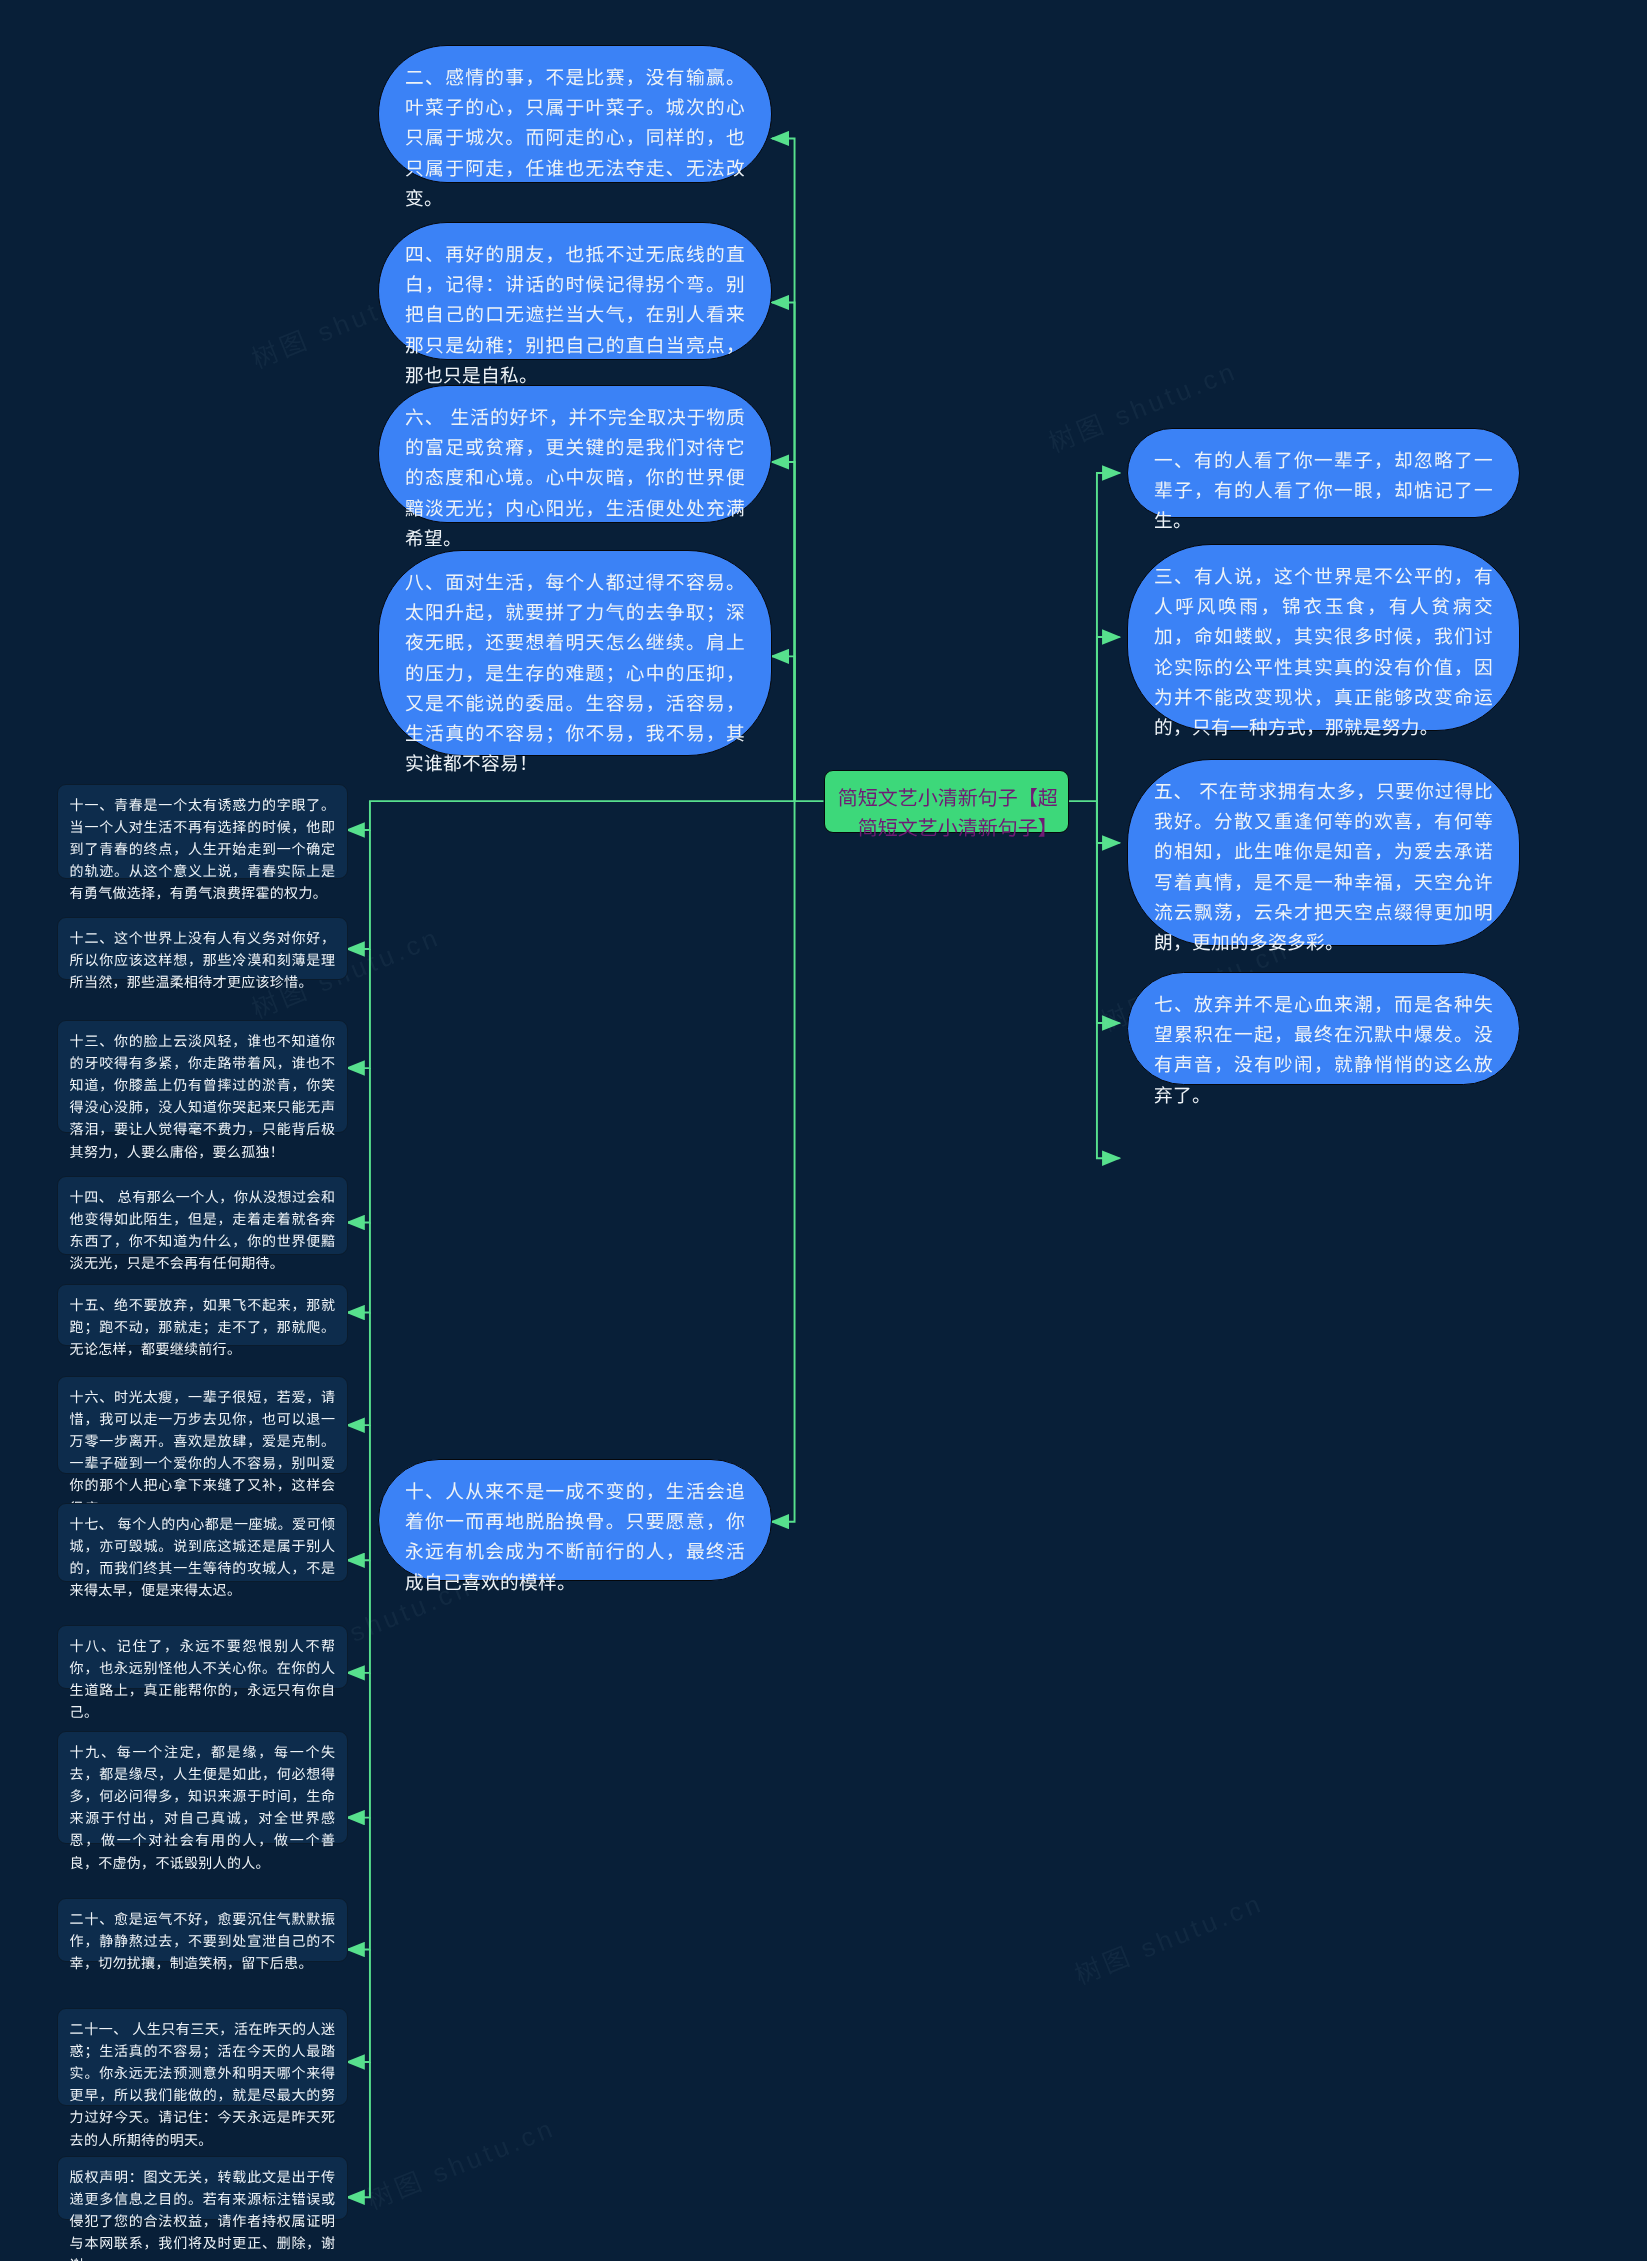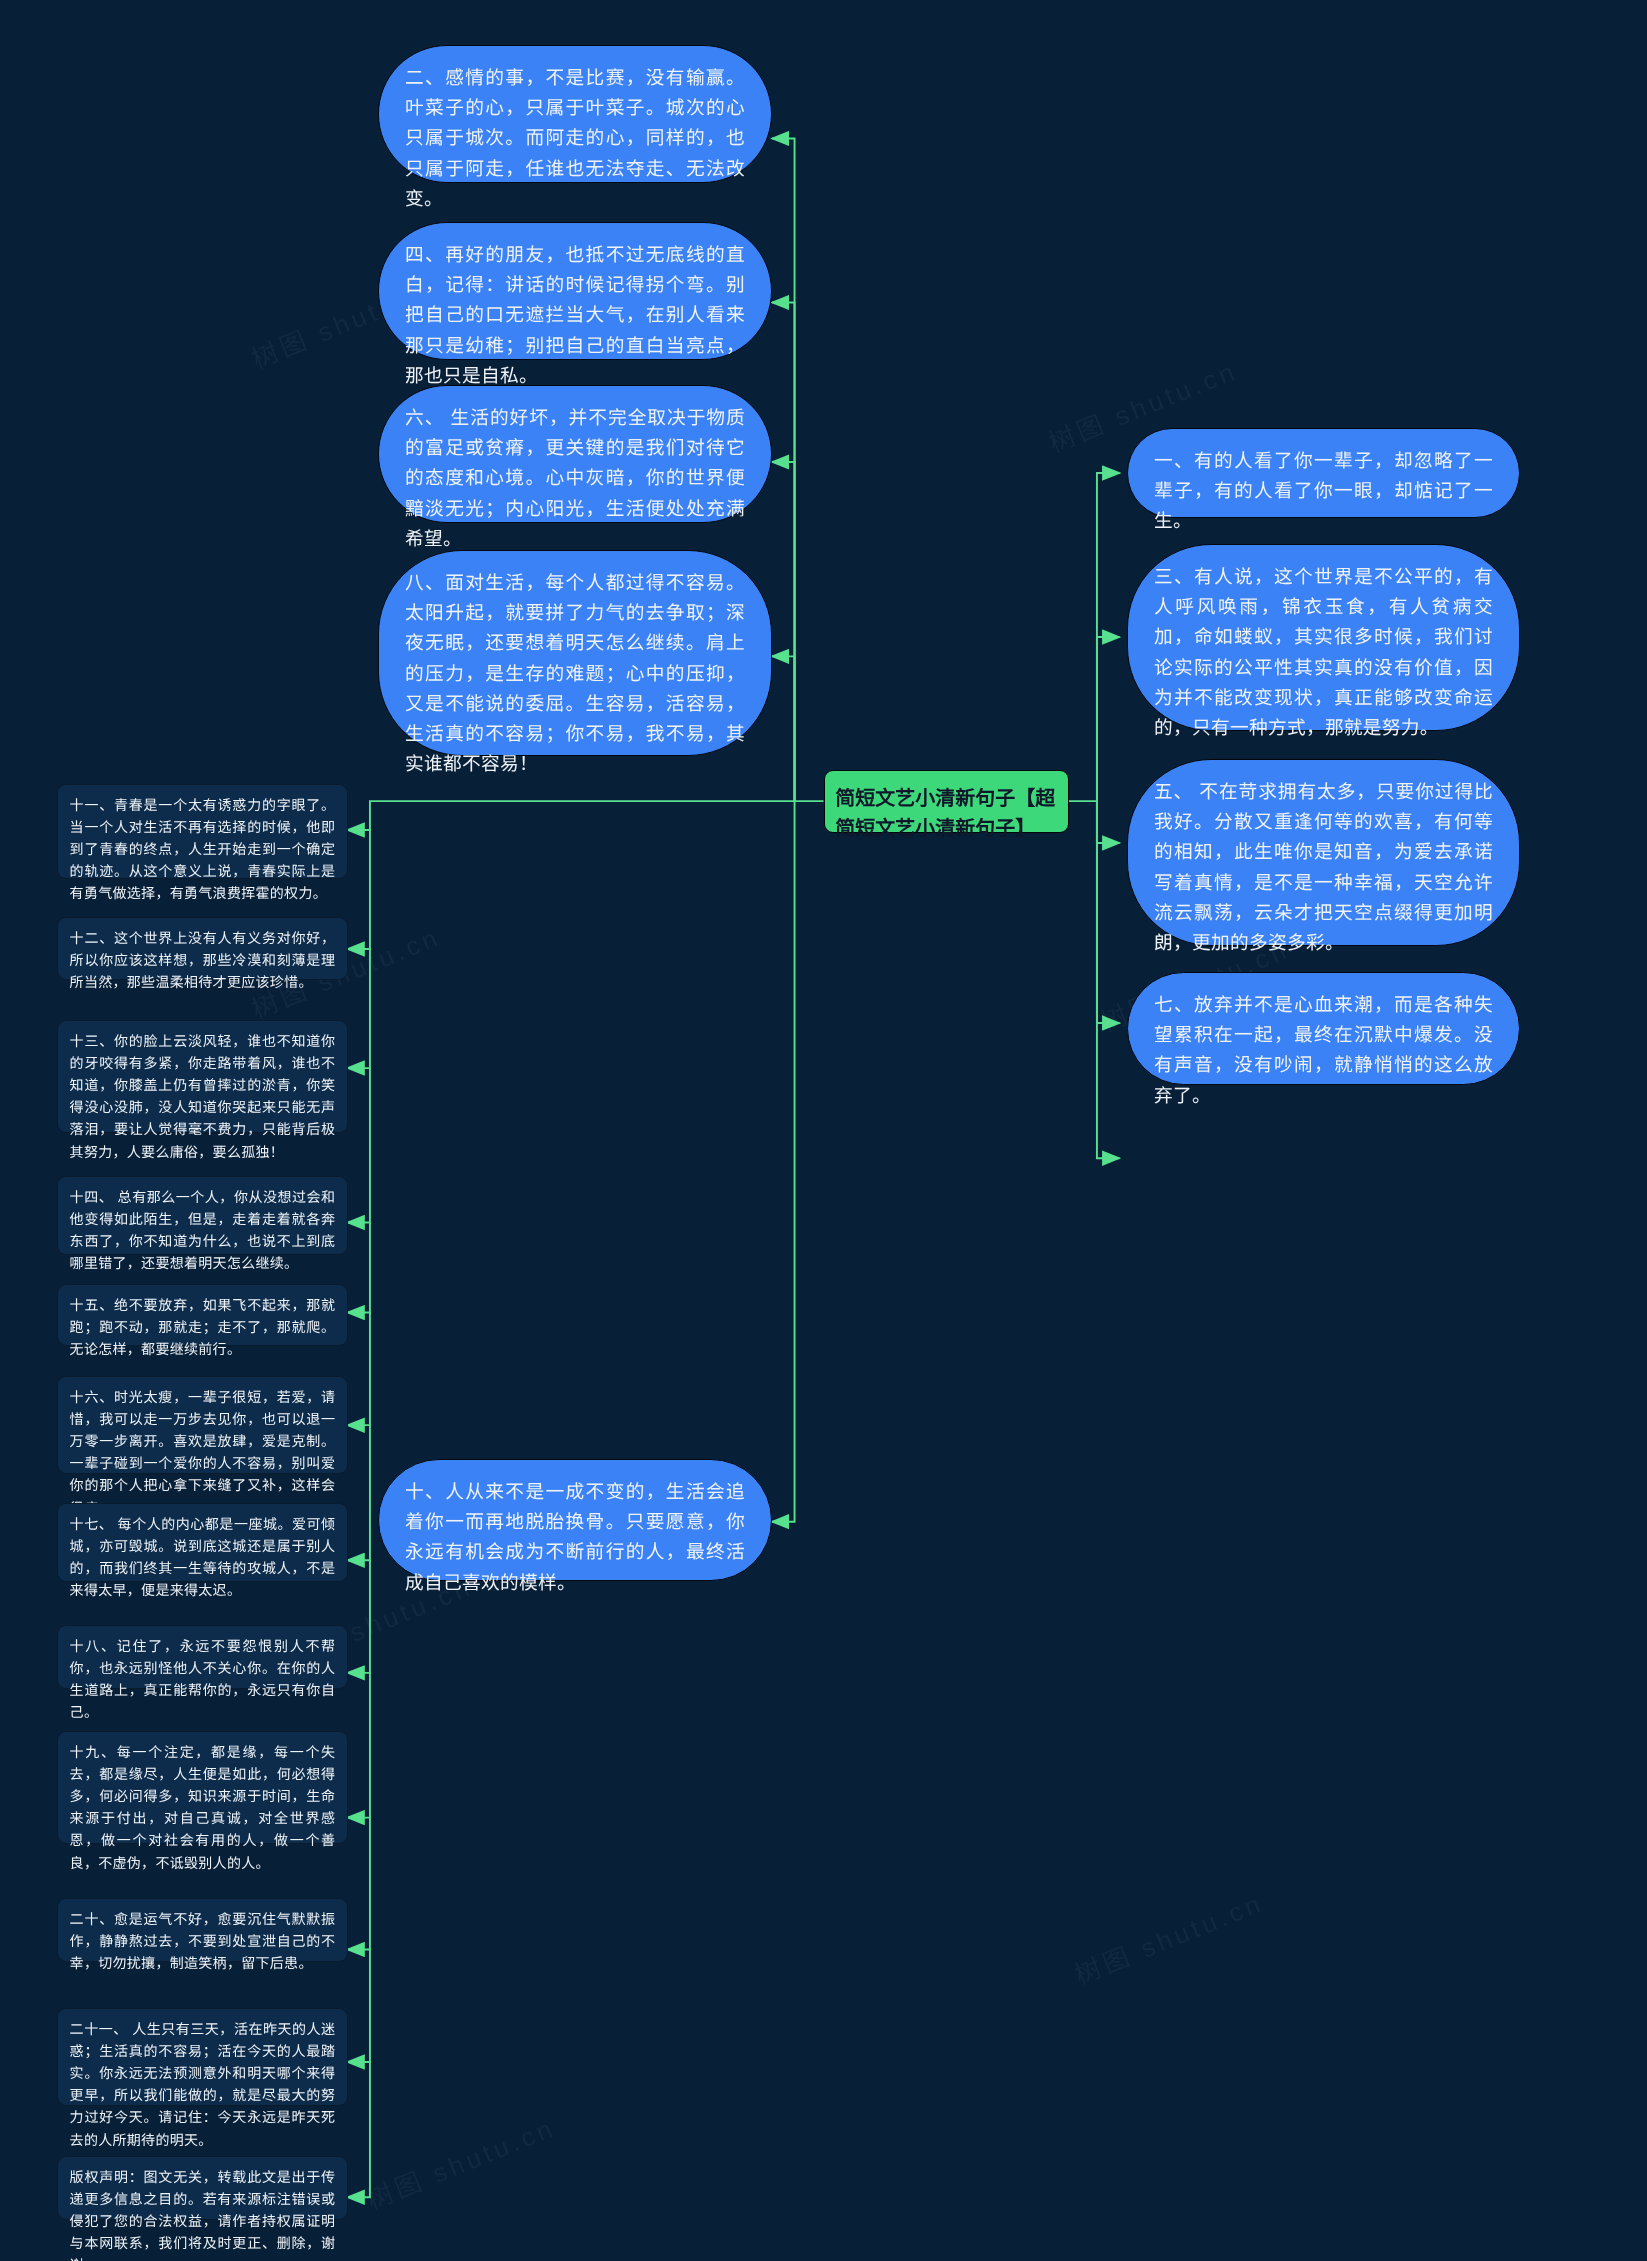--- a/index.html
+++ b/index.html
@@ -37,29 +37,29 @@
     border-radius:9px;
     padding:9px 11.6px;
     font-size:14px;
     line-height:1.58;
     border:1.3px solid #0a1b2c;
     background:#0d2c4c;
   }
   .root{
     position:absolute;
     background:#3dd87a;
-    color:#0f172a;
+    color:#701a75;
     border:1.9px solid #05070b;
     border-radius:9px;
     font-size:20px;
     line-height:1.5;
-    text-align:left;
+    text-align:right;
     padding:11.6px 10.3px;
     box-sizing:border-box;
-    font-weight:700;
+    font-weight:400;
   }
   .wm{
     position:absolute;
     color:rgba(190,215,240,.055);
     font-size:26px;
     letter-spacing:3.9px;
     transform:rotate(-22deg);
     white-space:nowrap;
     user-select:none;
     font-family:"Liberation Sans","DejaVu Sans",sans-serif;
@@ -134,21 +134,21 @@
 
   <div class="node pill" style="left:1127px;top:972px;width:393px;height:113px;">七、放弃并不是心血来潮，而是各种失望累积在一起，最终在沉默中爆发。没有声音，没有吵闹，就静悄悄的这么放弃了。</div>
 
 
   <div class="node chip" style="left:57px;top:784px;width:291px;height:95px;">十一、青春是一个太有诱惑力的字眼了。当一个人对生活不再有选择的时候，他即到了青春的终点，人生开始走到一个确定的轨迹。从这个意义上说，青春实际上是有勇气做选择，有勇气浪费挥霍的权力。</div>
 
   <div class="node chip" style="left:57px;top:917px;width:291px;height:63px;">十二、这个世界上没有人有义务对你好，所以你应该这样想，那些冷漠和刻薄是理所当然，那些温柔相待才更应该珍惜。</div>
 
   <div class="node chip" style="left:57px;top:1020px;width:291px;height:113px;">十三、你的脸上云淡风轻，谁也不知道你的牙咬得有多紧，你走路带着风，谁也不知道，你膝盖上仍有曾摔过的淤青，你笑得没心没肺，没人知道你哭起来只能无声落泪，要让人觉得毫不费力，只能背后极其努力，人要么庸俗，要么孤独！</div>
 
-  <div class="node chip" style="left:57px;top:1176px;width:291px;height:79px;">十四、 总有那么一个人，你从没想过会和他变得如此陌生，但是，走着走着就各奔东西了，你不知道为什么，也说不上到底哪里错了，还要想着明天怎么继续。</div>
+  <div class="node chip" style="left:57px;top:1176px;width:291px;height:79px;">十四、 总有那么一个人，你从没想过会和他变得如此陌生，但是，走着走着就各奔东西了，你不知道为什么，你的世界便黯淡无光，只是不会再有任何期待。</div>
 
   <div class="node chip" style="left:57px;top:1284px;width:291px;height:62px;">十五、绝不要放弃，如果飞不起来，那就跑；跑不动，那就走；走不了，那就爬。无论怎样，都要继续前行。</div>
 
   <div class="node chip" style="left:57px;top:1376px;width:291px;height:98px;">十六、时光太瘦，一辈子很短，若爱，请惜，我可以走一万步去见你，也可以退一万零一步离开。喜欢是放肆，爱是克制。一辈子碰到一个爱你的人不容易，别叫爱你的那个人把心拿下来缝了又补，这样会很疼。</div>
 
   <div class="node chip" style="left:57px;top:1503px;width:291px;height:79px;">十七、 每个人的内心都是一座城。爱可倾城，亦可毁城。说到底这城还是属于别人的，而我们终其一生等待的攻城人，不是来得太早，便是来得太迟。</div>
 
   <div class="node chip" style="left:57px;top:1731px;width:291px;height:113px;">十九、每一个注定，都是缘，每一个失去，都是缘尽，人生便是如此，何必想得多，何必问得多，知识来源于时间，生命来源于付出，对自己真诚，对全世界感恩，做一个对社会有用的人，做一个善良，不虚伪，不诋毁别人的人。</div>
 
   <div class="node chip" style="left:57px;top:1625px;width:291px;height:64px;">十八、记住了，永远不要怨恨别人不帮你，也永远别怪他人不关心你。在你的人生道路上，真正能帮你的，永远只有你自己。</div>

